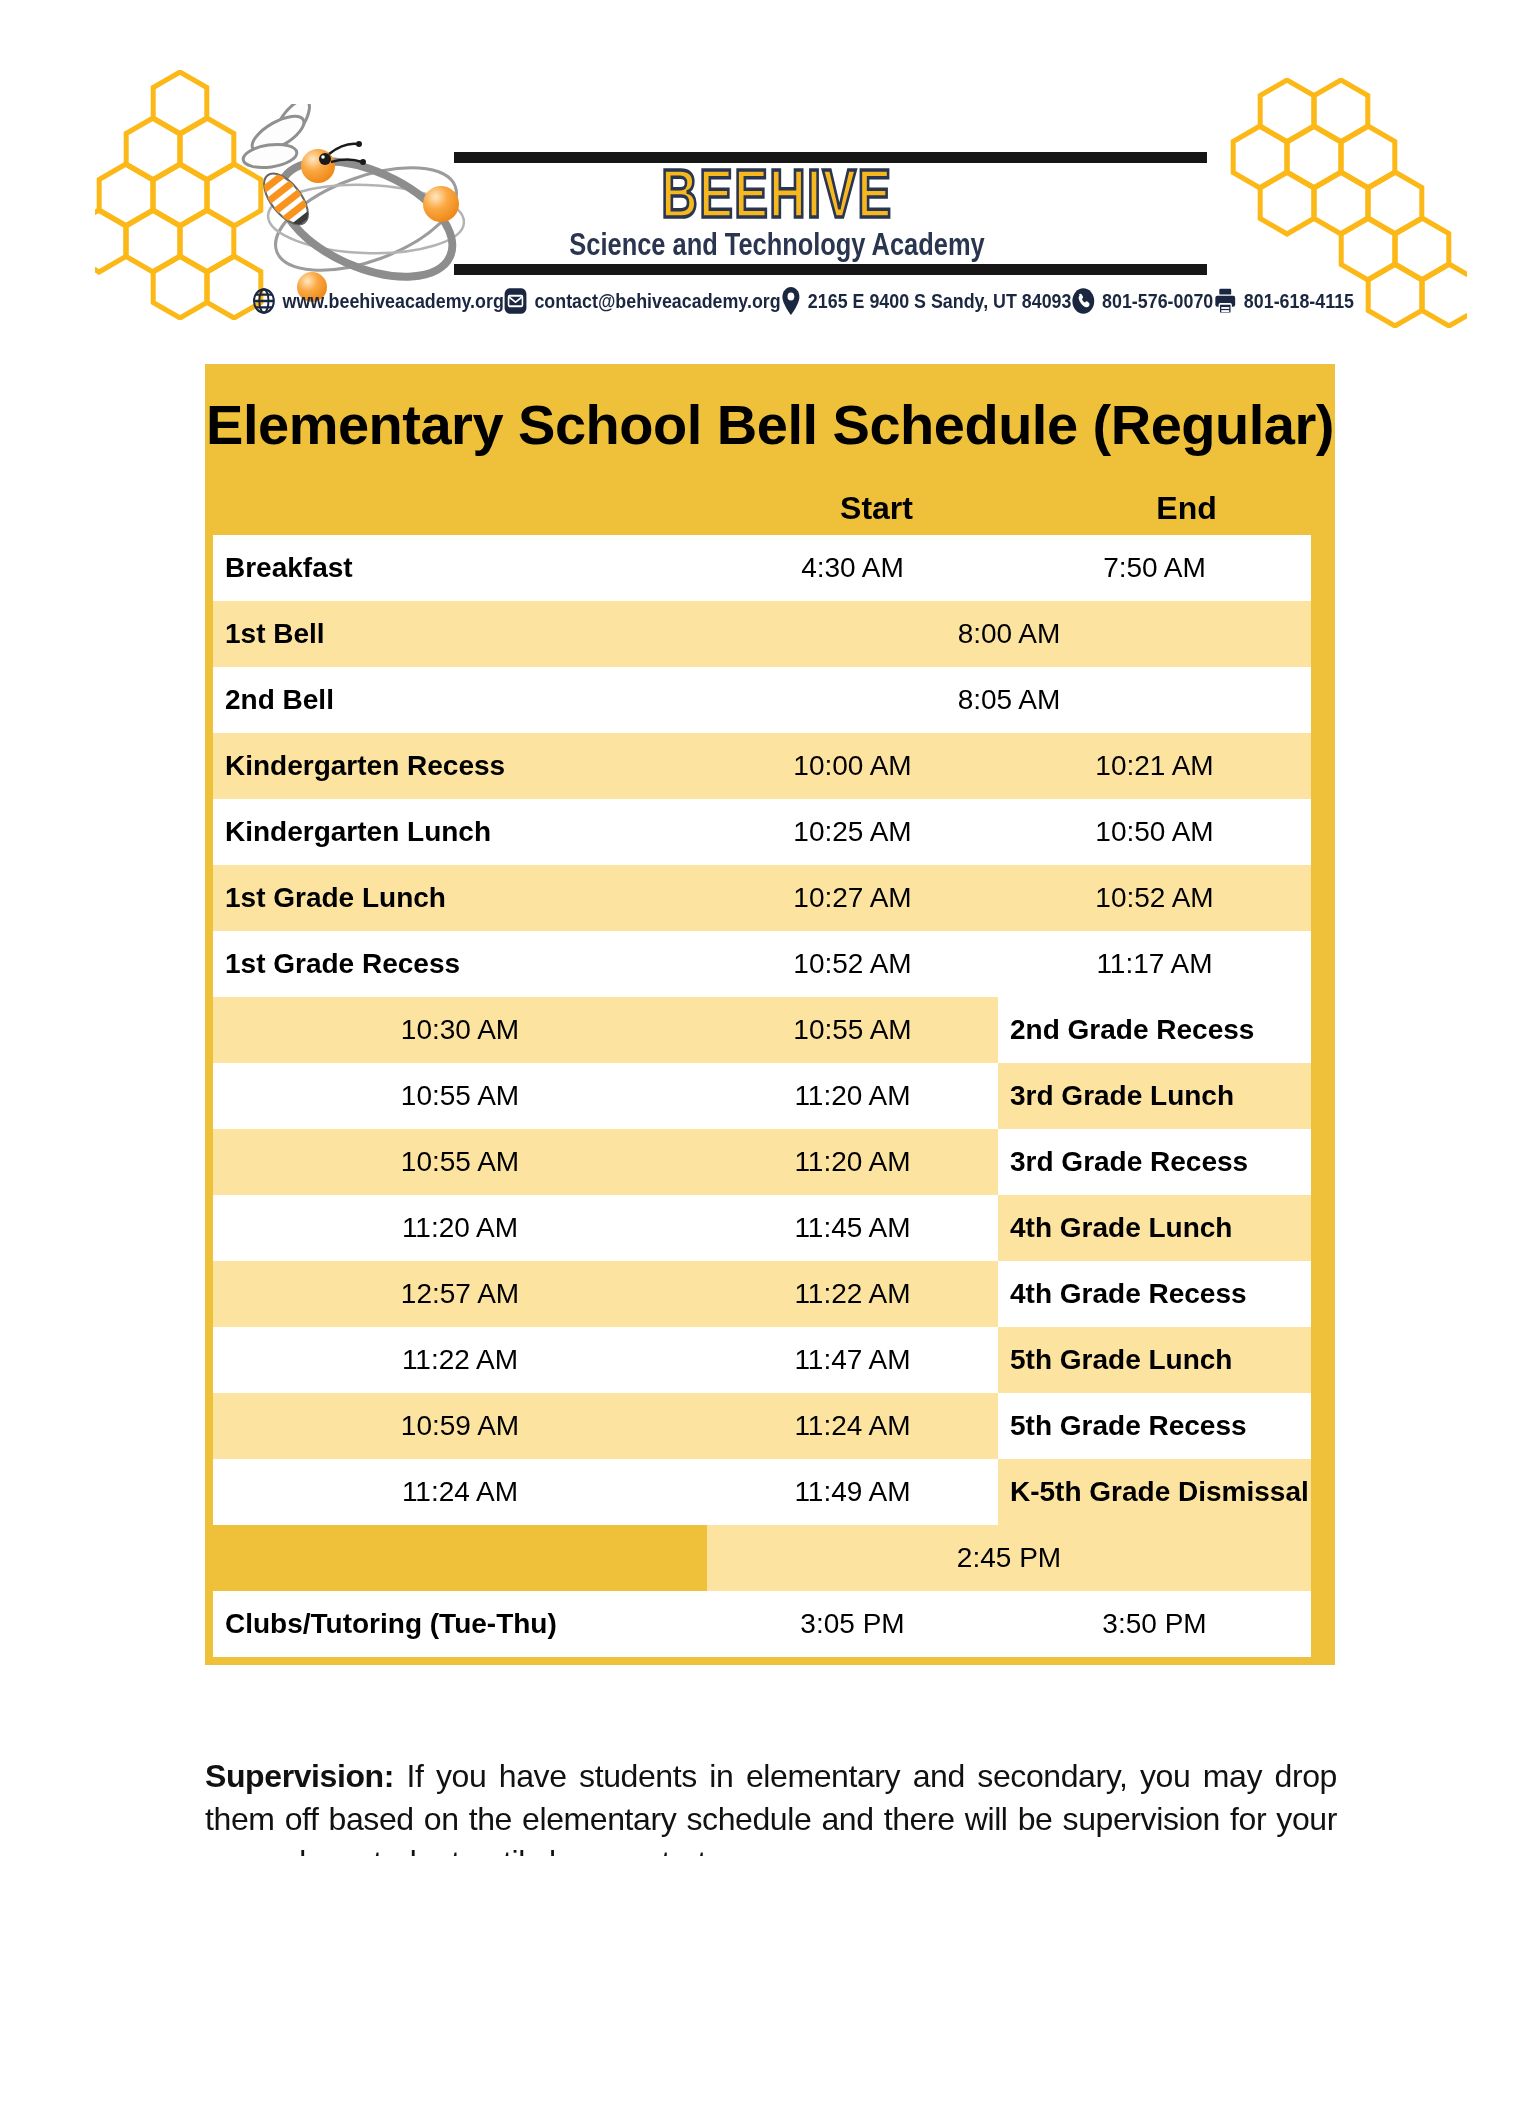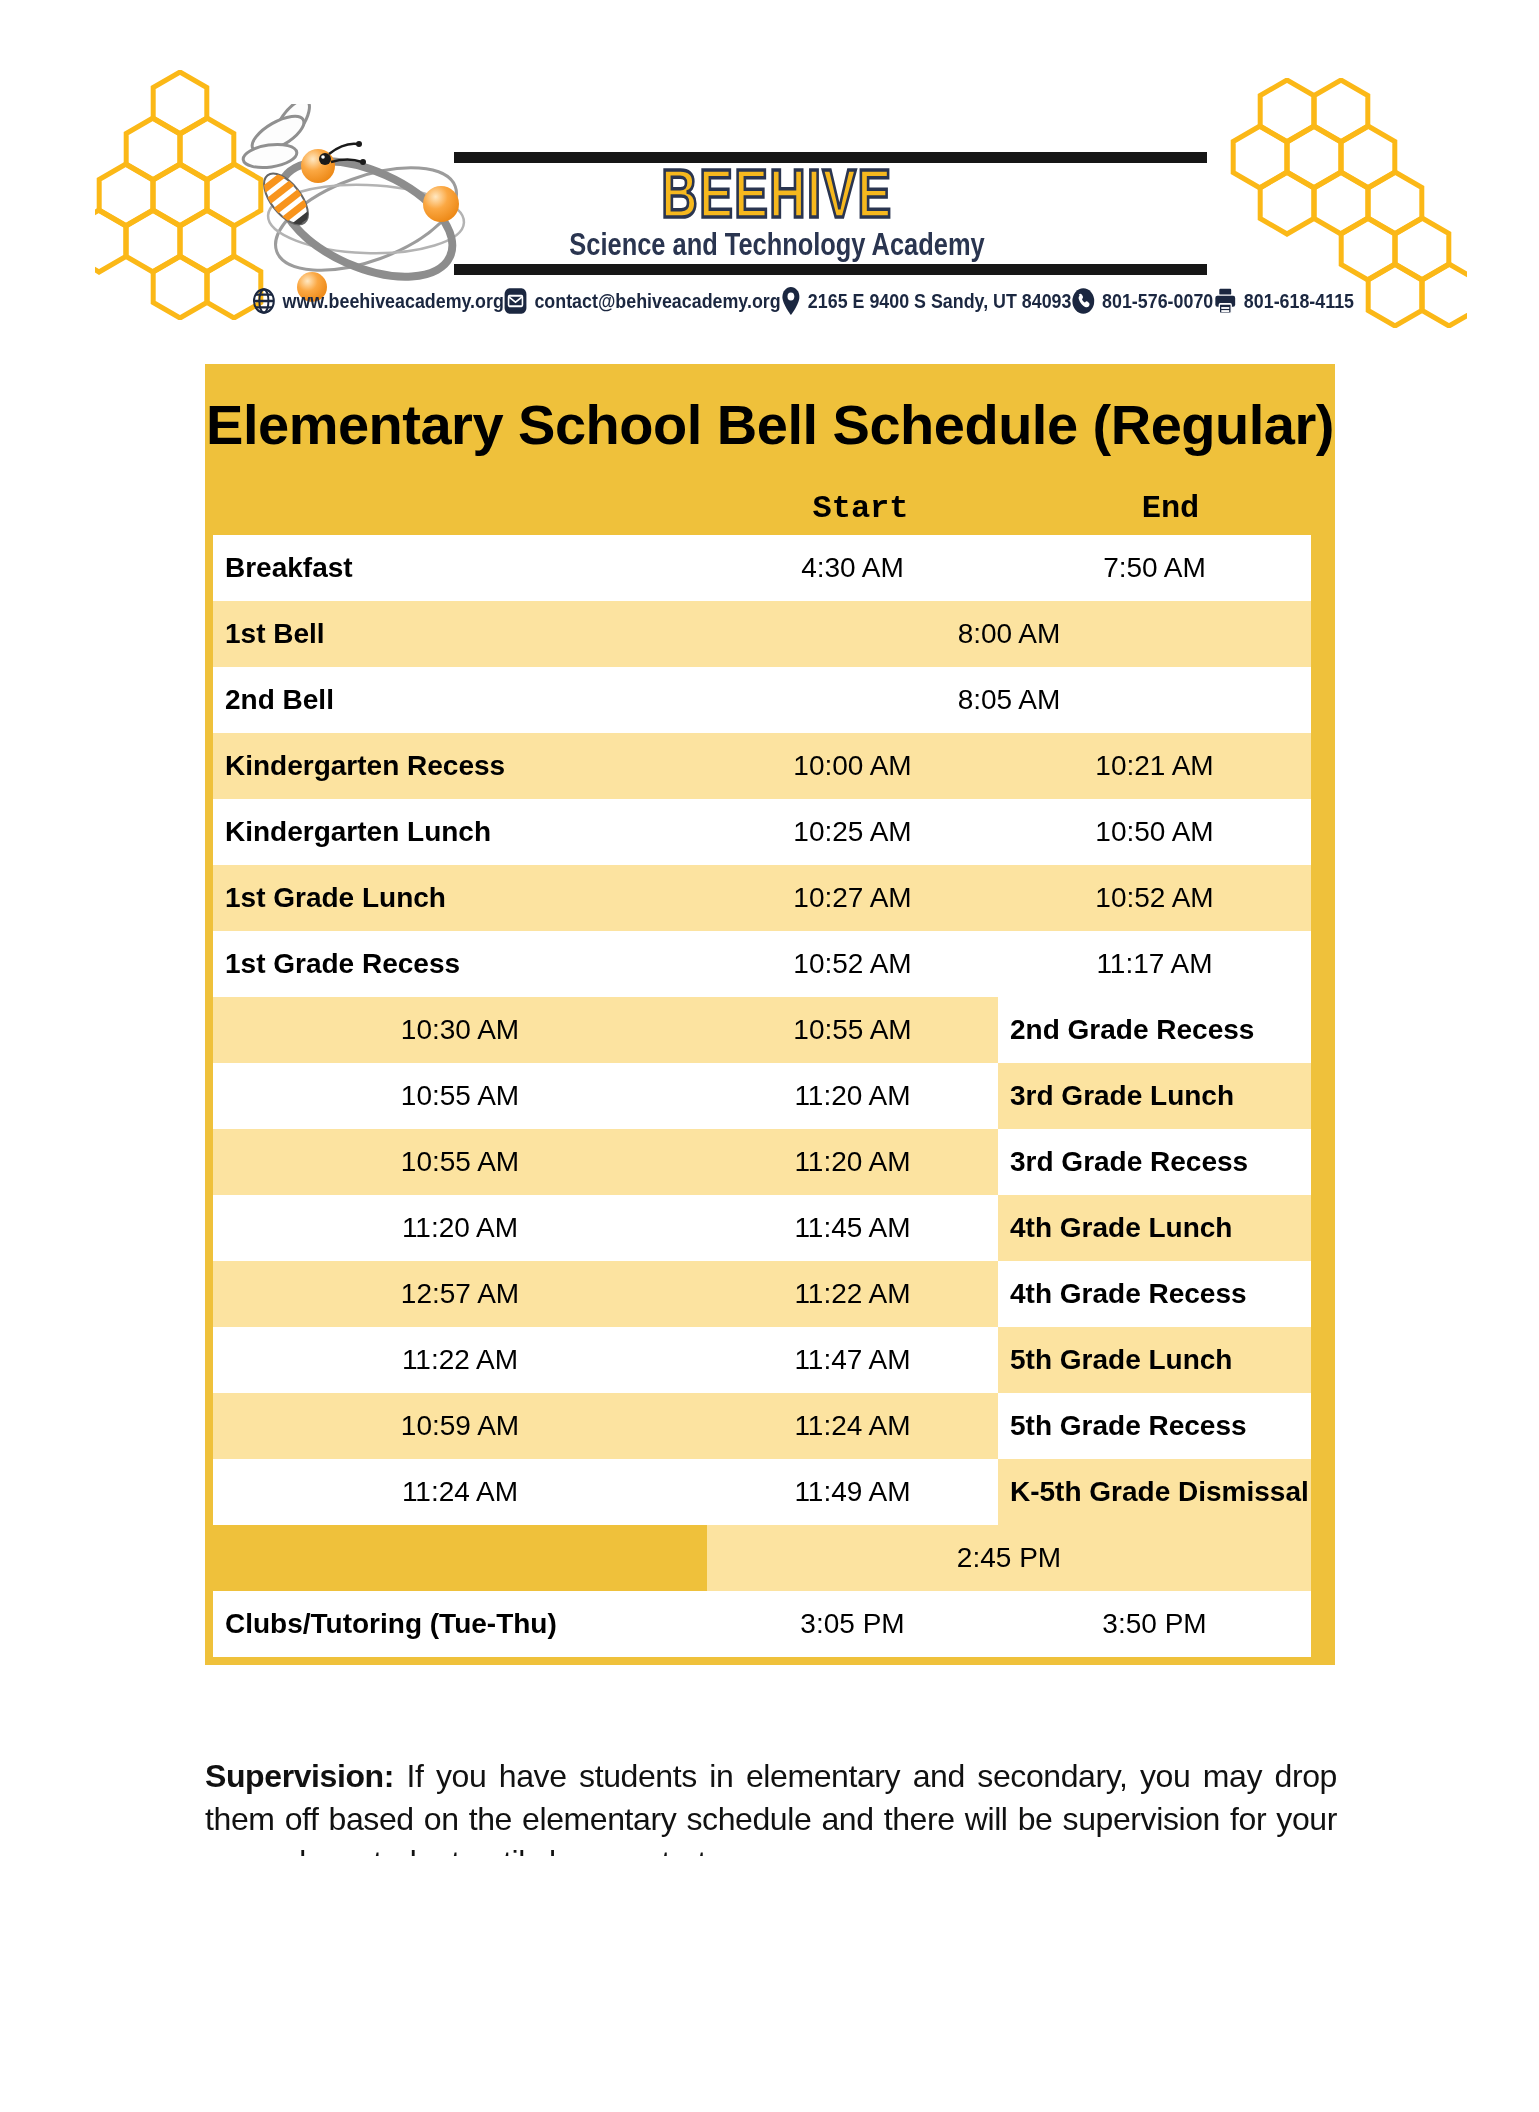--- a/index.html
+++ b/index.html
@@ -21,22 +21,22 @@
            display:flex;justify-content:space-between;align-items:center;
            transform:scaleX(0.85);transform-origin:left center;
            font-size:21px;font-weight:bold;color:#1B2740;white-space:nowrap;}
   .citem{display:flex;align-items:center;gap:8px;}
   .citem svg{flex:0 0 auto;}
 
   
   .schedule{position:absolute;left:205px;top:364px;width:1130px;}
   .sched-head{background:#EFC13B;padding-top:28px;}
   .sched-title{text-align:center;font-size:56px;font-weight:bold;color:#000;letter-spacing:-0.5px;}
-  .colhead{display:grid;grid-template-columns:494px 291px 313px;gap:8px;padding:0 8px;
-           margin-top:24px;height:54px;align-items:center;font-family:Liberation Mono, monospace;}
+  .colhead{display:grid;grid-template-columns:494px 291px 313px;gap:8px;padding:0 24px;
+           margin-top:24px;height:54px;align-items:center;}
   .colhead .ch{text-align:center;font-weight:bold;font-size:32px;color:#000;}
   .grid{background:#EFC13B;padding:0 8px 8px 8px;display:grid;
         grid-template-columns:494px 291px 313px;}
   .cell{background:#ffffff;height:66px;display:flex;align-items:center;font-size:28px;color:#000;}
   .cell.alt{background:#FCE3A0;}
   .cell.lbl{padding-left:12px;font-weight:bold;}
   .cell.time{justify-content:center;}
   .cell.span2{grid-column:2/4;}
 
   

